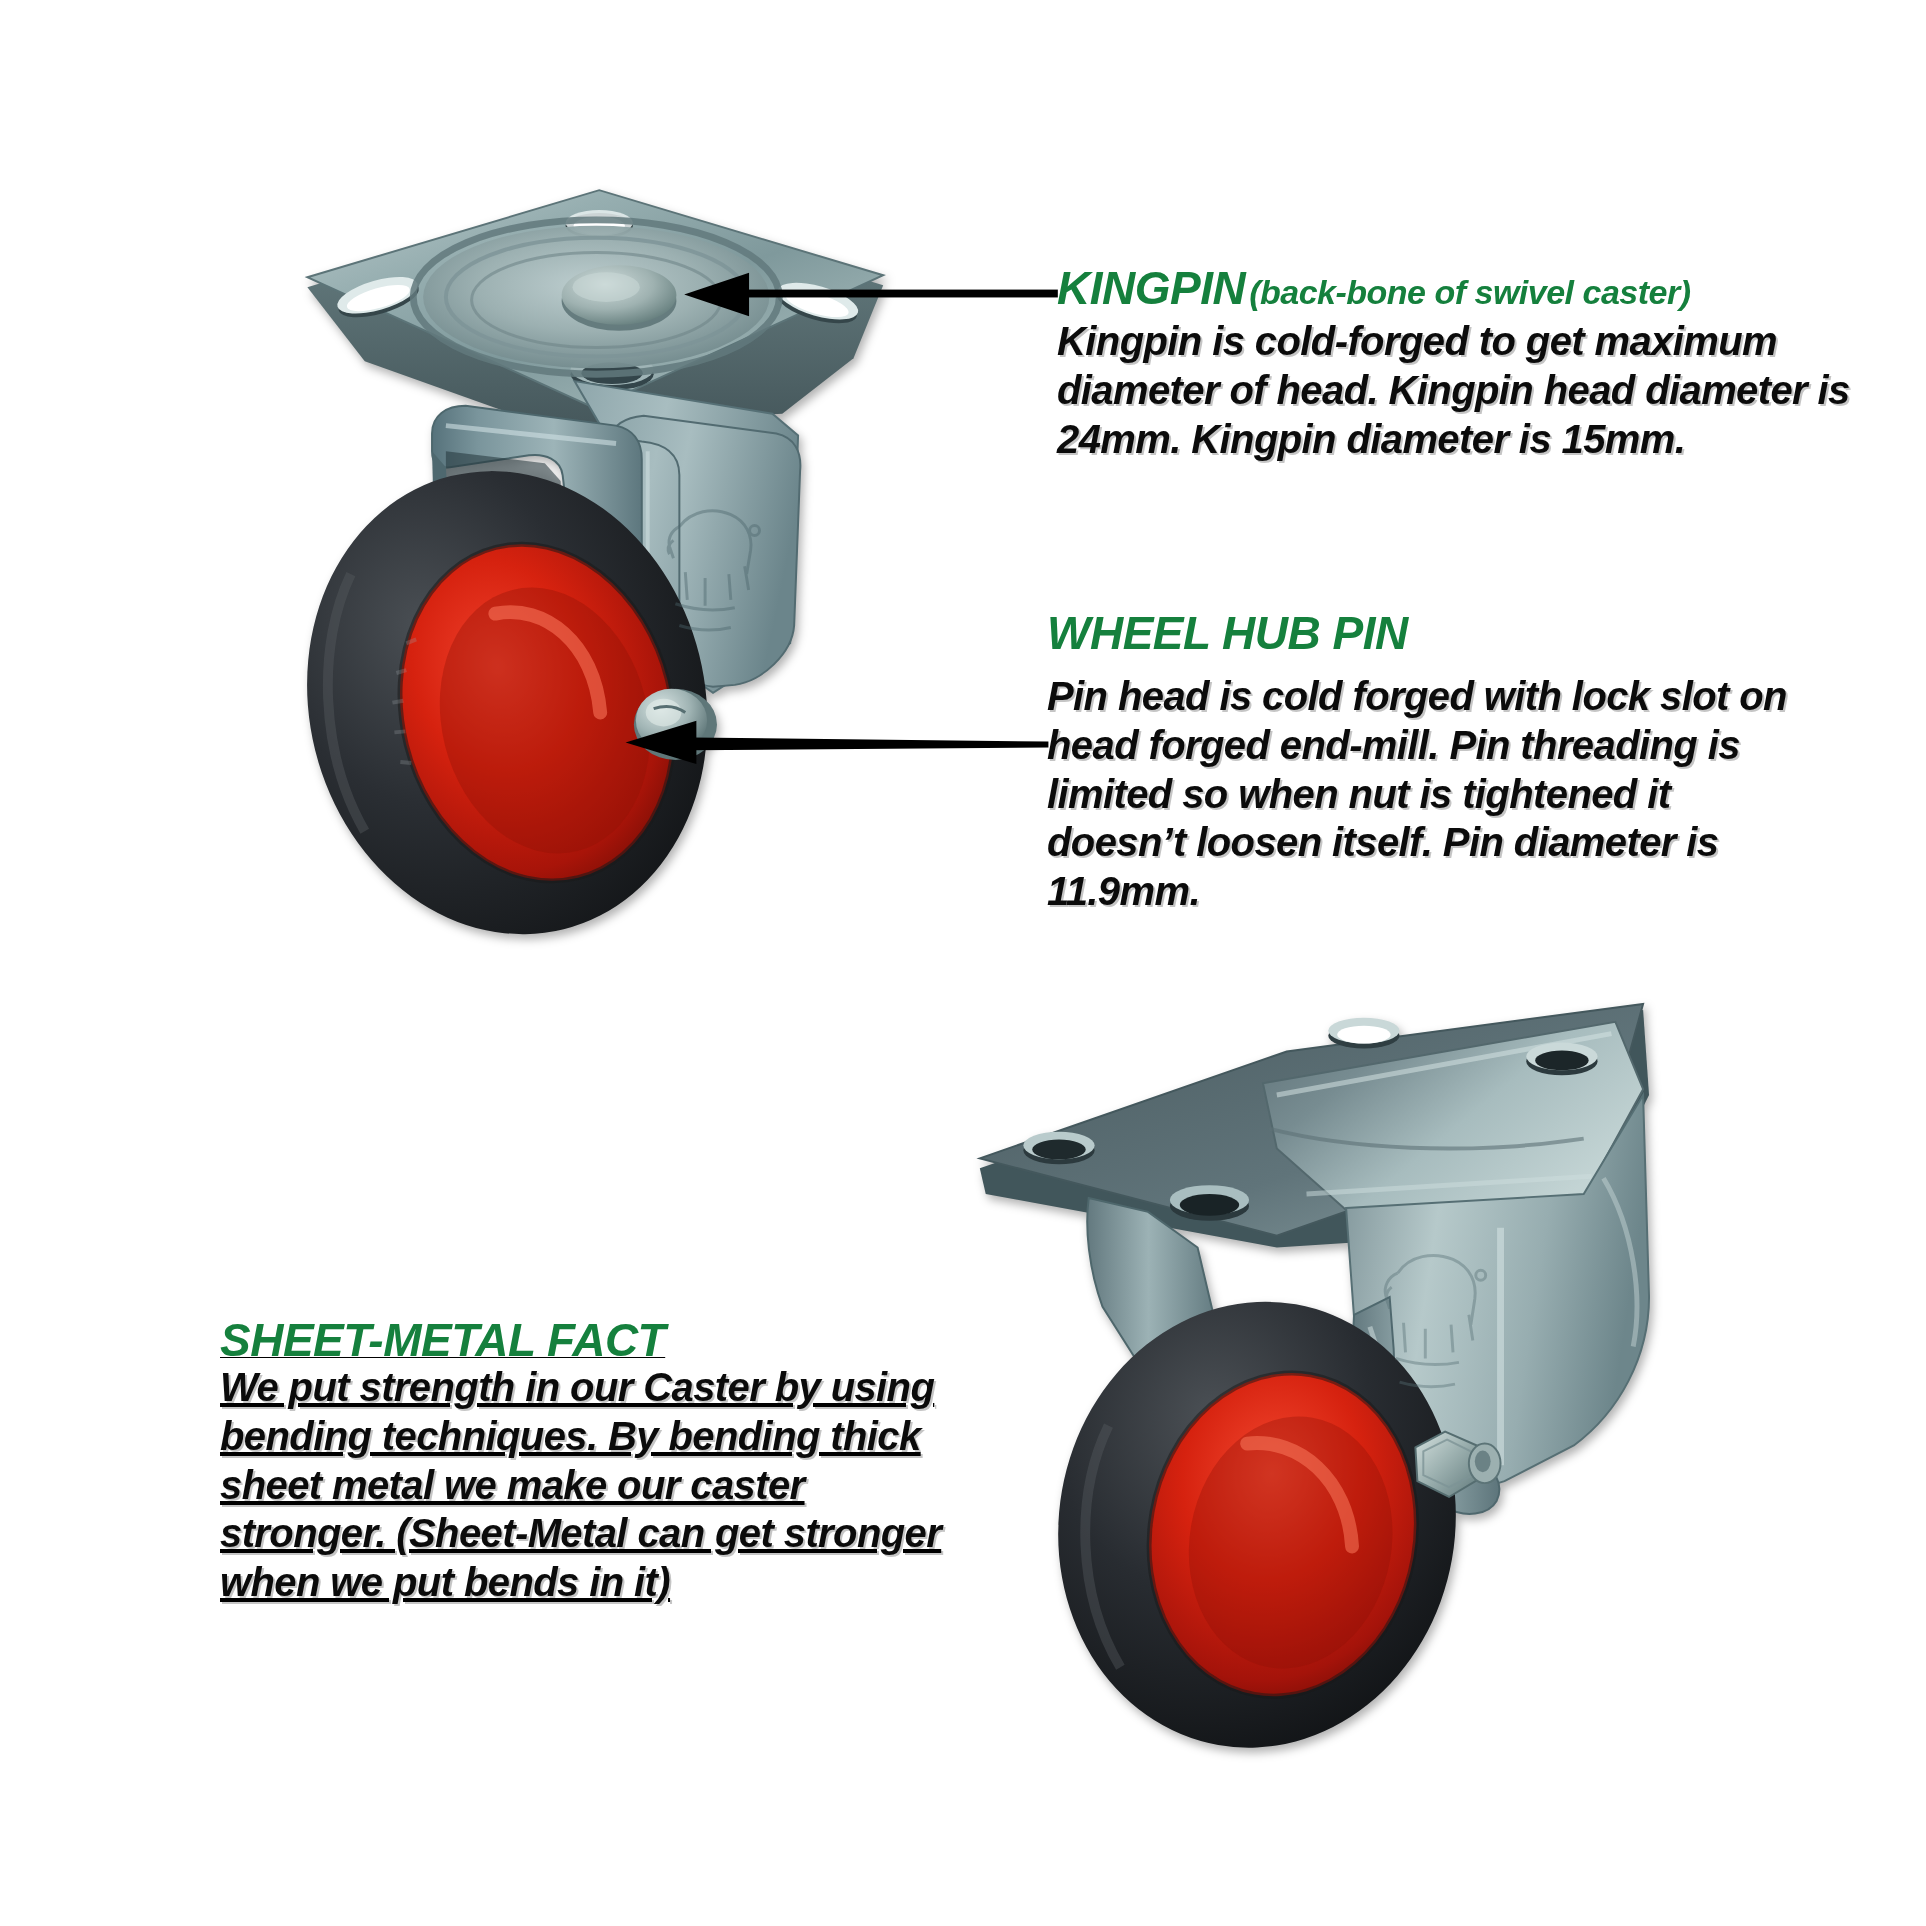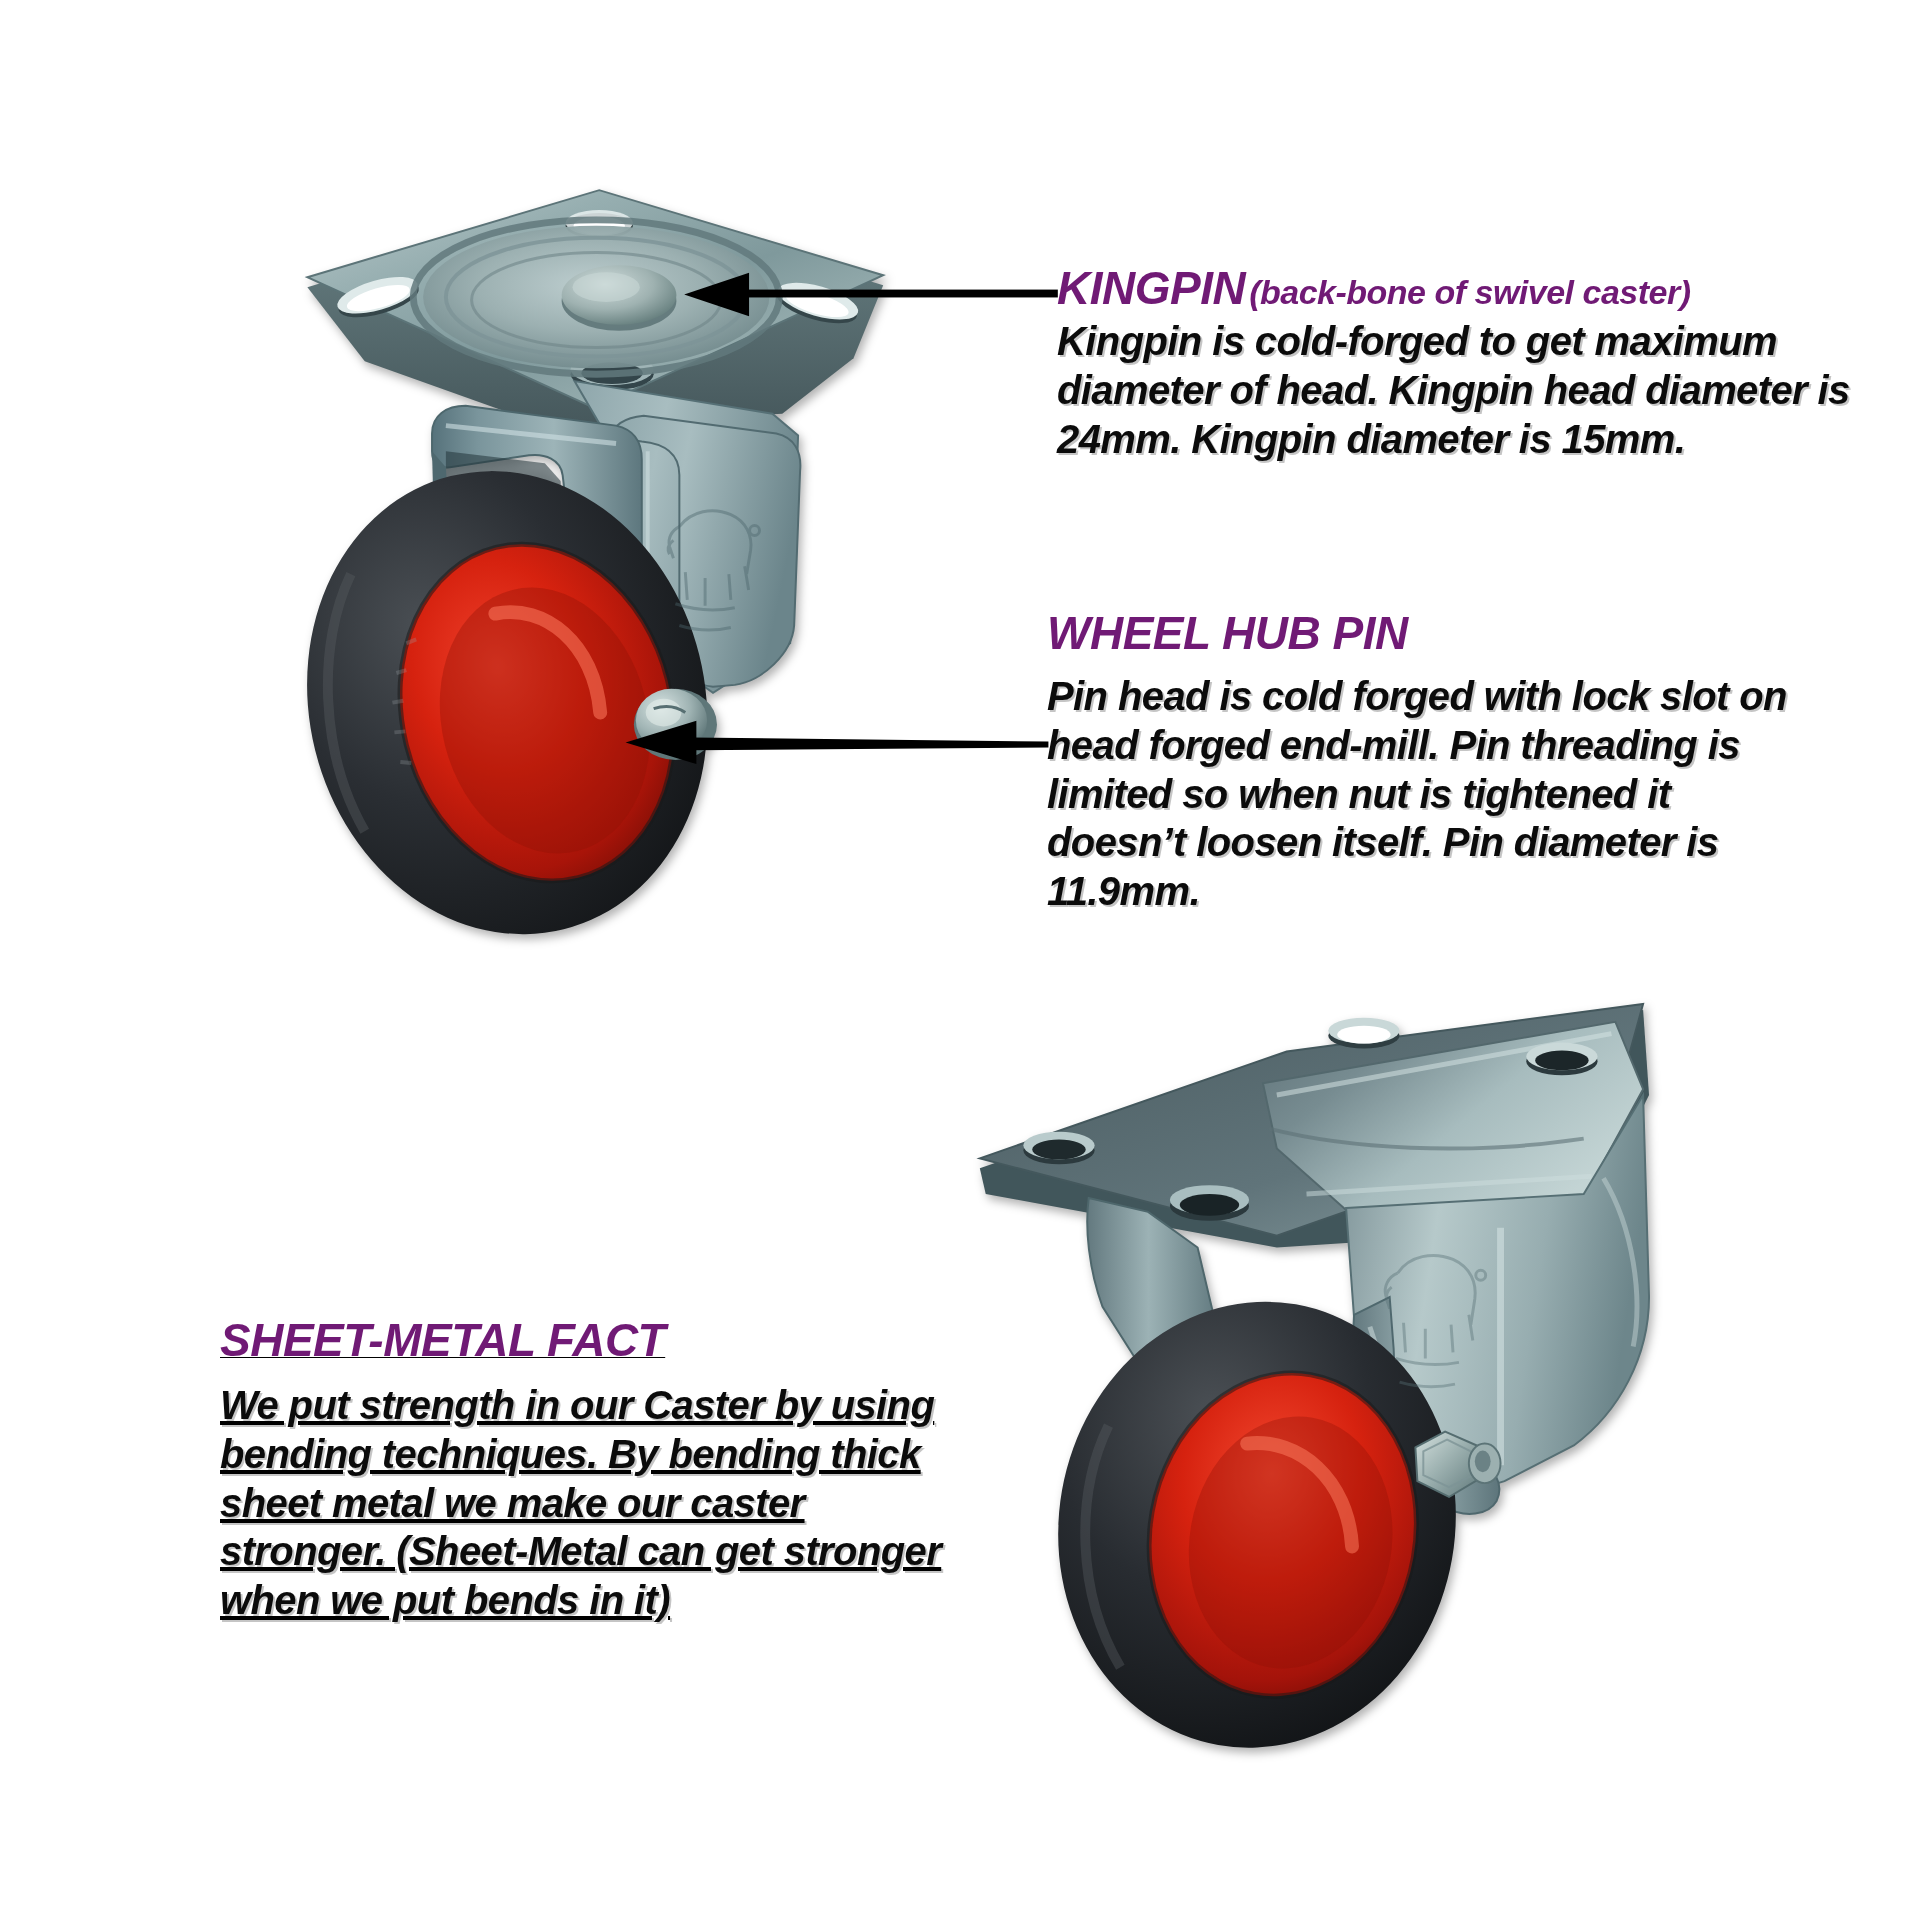--- a/index.html
+++ b/index.html
@@ -5,21 +5,21 @@
 <style>
   html,body{margin:0;padding:0;background:#ffffff;}
   body{width:1927px;height:1927px;position:relative;overflow:hidden;
        font-family:"Liberation Sans","DejaVu Sans",sans-serif;}
 
   .stage{position:absolute;inset:0;}
 
   
   .txtblock{position:absolute;}
   .heading{
-    color:#701a75;
+    color:#15803d;
     font-weight:bold;
     font-style:italic;
     font-stretch:condensed;
     letter-spacing:-0.5px;
     white-space:nowrap;
     line-height:1.0;
   }
   .heading .big{font-size:46px;}
   .heading .small{font-size:34px;}
   .body{
@@ -32,21 +32,21 @@
     letter-spacing:-0.6px;
     text-shadow:2px 2px 0 rgba(150,150,150,.55);
   }
   .body .ln{display:block;white-space:nowrap;}
 
   #kingpin-text{left:1057px;top:265px;}
   #kingpin-text .body{margin-top:6px;}
   #hubpin-text{left:1047px;top:610px;}
   #hubpin-text .body{margin-top:16px;}
   #sheetmetal-text{left:220px;top:1317px;text-decoration:underline;}
-  #sheetmetal-text .body{margin-top:18px;}
+  #sheetmetal-text .body{margin-top:0;}
 
   
   .arrow{position:absolute;}
 
   
   .caster{position:absolute;}
 
   
   .shadowsoft{filter:drop-shadow(3px 5px 5px rgba(0,0,0,.30));}
 </style>

